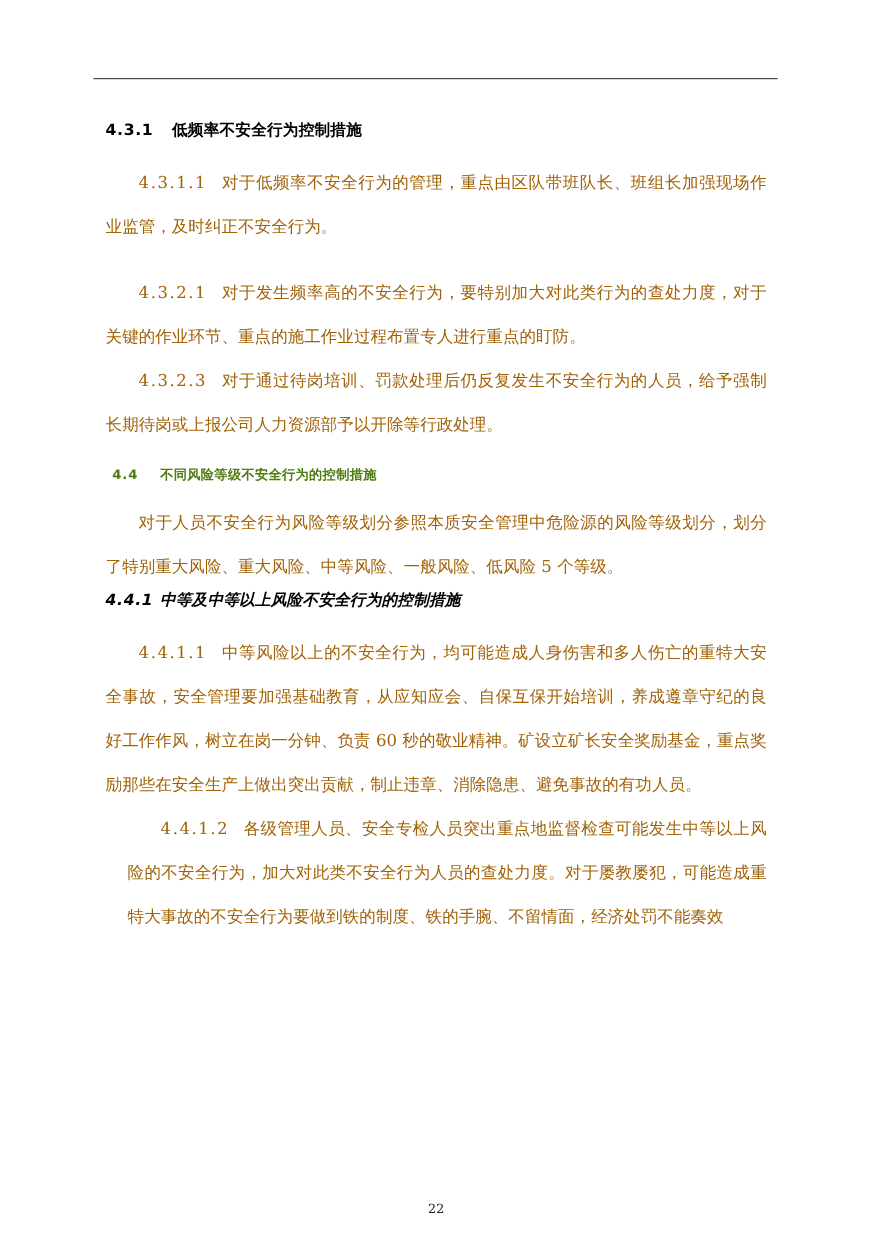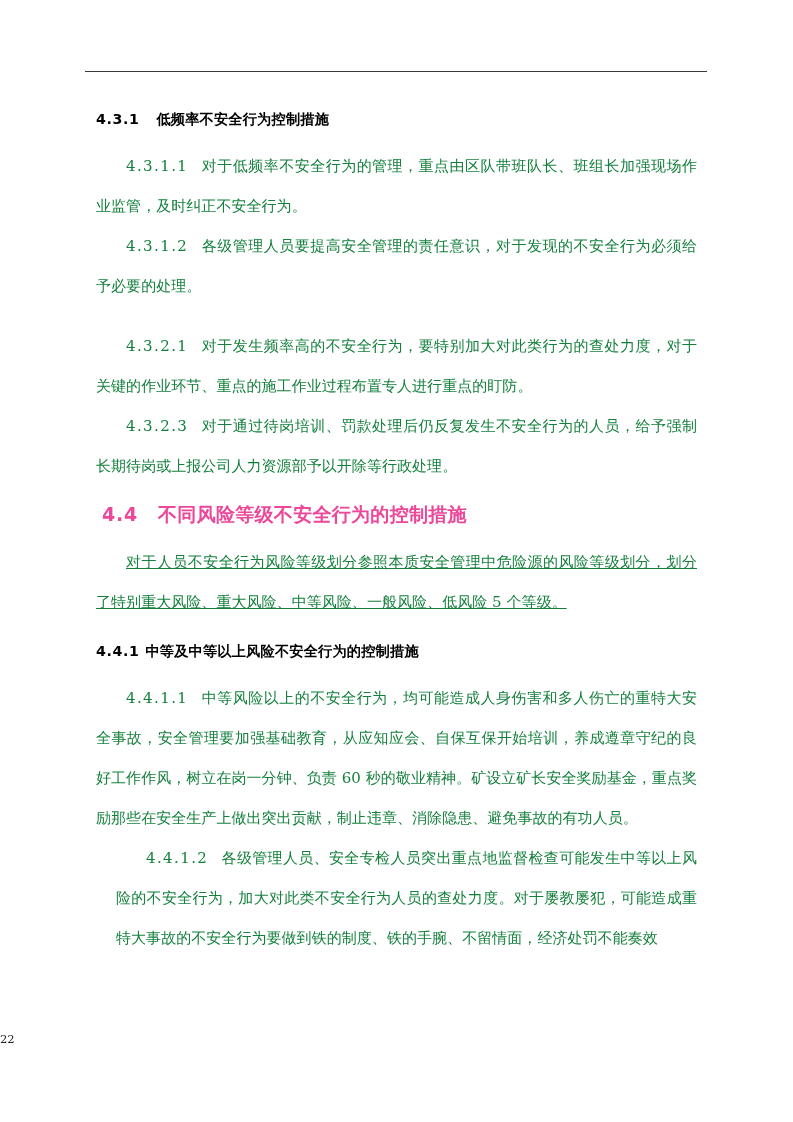--- a/index.html
+++ b/index.html
@@ -58,60 +58,60 @@
   }
   .h3 .num {
     letter-spacing: 0.6px;
   }
   .h3 .gap-wide { display: inline-block; width: 17px; }
   .h3 .gap-narrow { display: inline-block; width: 6px; }
 
   .h2 {
     font-family: "DejaVu Sans", "Liberation Sans", sans-serif;
     font-weight: bold;
-    font-size: 19px;
+    font-size: 12px;
     line-height: 1.0;
-    color: #ec4899;
+    color: #4d7c0f;
     margin: 0;
     padding: 0;
     letter-spacing: 0.3px;
     white-space: nowrap;
     padding-left: 6px;
   }
   .h2 .num { letter-spacing: 0.8px; }
   .h2 .gap-wide { display: inline-block; width: 20px; }
 
   
   .para {
     font-family: "DejaVu Serif", "Liberation Serif", serif;
     font-size: 15.0px;
     line-height: 40px;
-    color: #15803d;
+    color: #a16207;
     margin: 0;
     padding: 0;
     text-align: justify;
     text-justify: inter-ideograph;
     text-indent: 30px;
     letter-spacing: 0.05px;
   }
   .para .lead-num {
     letter-spacing: 1.4px;
   }
   .para .lead-gap { display: inline-block; width: 13px; }
 
   
   .blk { position: relative; }
 
   
   .page-number {
     position: absolute;
     left: 0;
-    top: 1032px;
+    top: 1092px;
     width: 793px;
-    text-align: left;
+    text-align: center;
     font-family: "DejaVu Serif", "Liberation Serif", serif;
     font-size: 11.5px;
     color: #222222;
   }
 </style>
 </head>
 <body>
 
 <div class="page">
 
@@ -120,43 +120,40 @@
   <div class="content">
 
     <div class="h3 blk" style="margin-top:0px;">
       <span class="num">4.3.1</span><span class="gap-wide"></span><span>低频率不安全行为控制措施</span>
     </div>
 
     <div class="para blk" style="margin-top:20px;">
       <span class="lead-num">4.3.1.1</span><span class="lead-gap"></span><span>对于低频率不安全行为的管理，重点由区队带班队长、班组长加强现场作业监管，及时纠正不安全行为。</span>
     </div>
 
-    <div class="para blk" style="margin-top:0px;">
-      <span class="lead-num">4.3.1.2</span><span class="lead-gap"></span><span>各级管理人员要提高安全管理的责任意识，对于发现的不安全行为必须给予必要的处理。</span>
-    </div>
 
 
     <div class="para blk" style="margin-top:20px;">
       <span class="lead-num">4.3.2.1</span><span class="lead-gap"></span><span>对于发生频率高的不安全行为，要特别加大对此类行为的查处力度，对于关键的作业环节、重点的施工作业过程布置专人进行重点的盯防。</span>
     </div>
 
 
     <div class="para blk" style="margin-top:0px;">
       <span class="lead-num">4.3.2.3</span><span class="lead-gap"></span><span>对于通过待岗培训、罚款处理后仍反复发生不安全行为的人员，给予强制长期待岗或上报公司人力资源部予以开除等行政处理。</span>
     </div>
 
     <div class="h2 blk" style="margin-top:19px;">
       <span class="num">4.4</span><span class="gap-wide"></span><span>不同风险等级不安全行为的控制措施</span>
     </div>
 
-    <div class="para blk" style="margin-top:18px;text-decoration:underline;">
+    <div class="para blk" style="margin-top:18px;">
       <span>对于人员不安全行为风险等级划分参照本质安全管理中危险源的风险等级划分，划分了特别重大风险、重大风险、中等风险、一般风险、低风险 5 个等级。</span>
     </div>
 
-    <div class="h3 blk" style="margin-top:22px;">
+    <div class="h3 blk" style="margin-top:4px;font-style:italic;">
       <span class="num">4.4.1</span><span class="gap-narrow"></span><span>中等及中等以上风险不安全行为的控制措施</span>
     </div>
 
     <div class="para blk" style="margin-top:20px;">
       <span class="lead-num">4.4.1.1</span><span class="lead-gap"></span><span>中等风险以上的不安全行为，均可能造成人身伤害和多人伤亡的重特大安全事故，安全管理要加强基础教育，从应知应会、自保互保开始培训，养成遵章守纪的良好工作作风，树立在岗一分钟、负责 60 秒的敬业精神。矿设立矿长安全奖励基金，重点奖励那些在安全生产上做出突出贡献，制止违章、消除隐患、避免事故的有功人员。</span>
     </div>
 
     <div class="para blk" style="margin-top:0px;margin-left:20px;">
       <span class="lead-num">4.4.1.2</span><span class="lead-gap"></span><span>各级管理人员、安全专检人员突出重点地监督检查可能发生中等以上风险的不安全行为，加大对此类不安全行为人员的查处力度。对于屡教屡犯，可能造成重特大事故的不安全行为要做到铁的制度、铁的手腕、不留情面，经济处罚不能奏效</span>
     </div>

